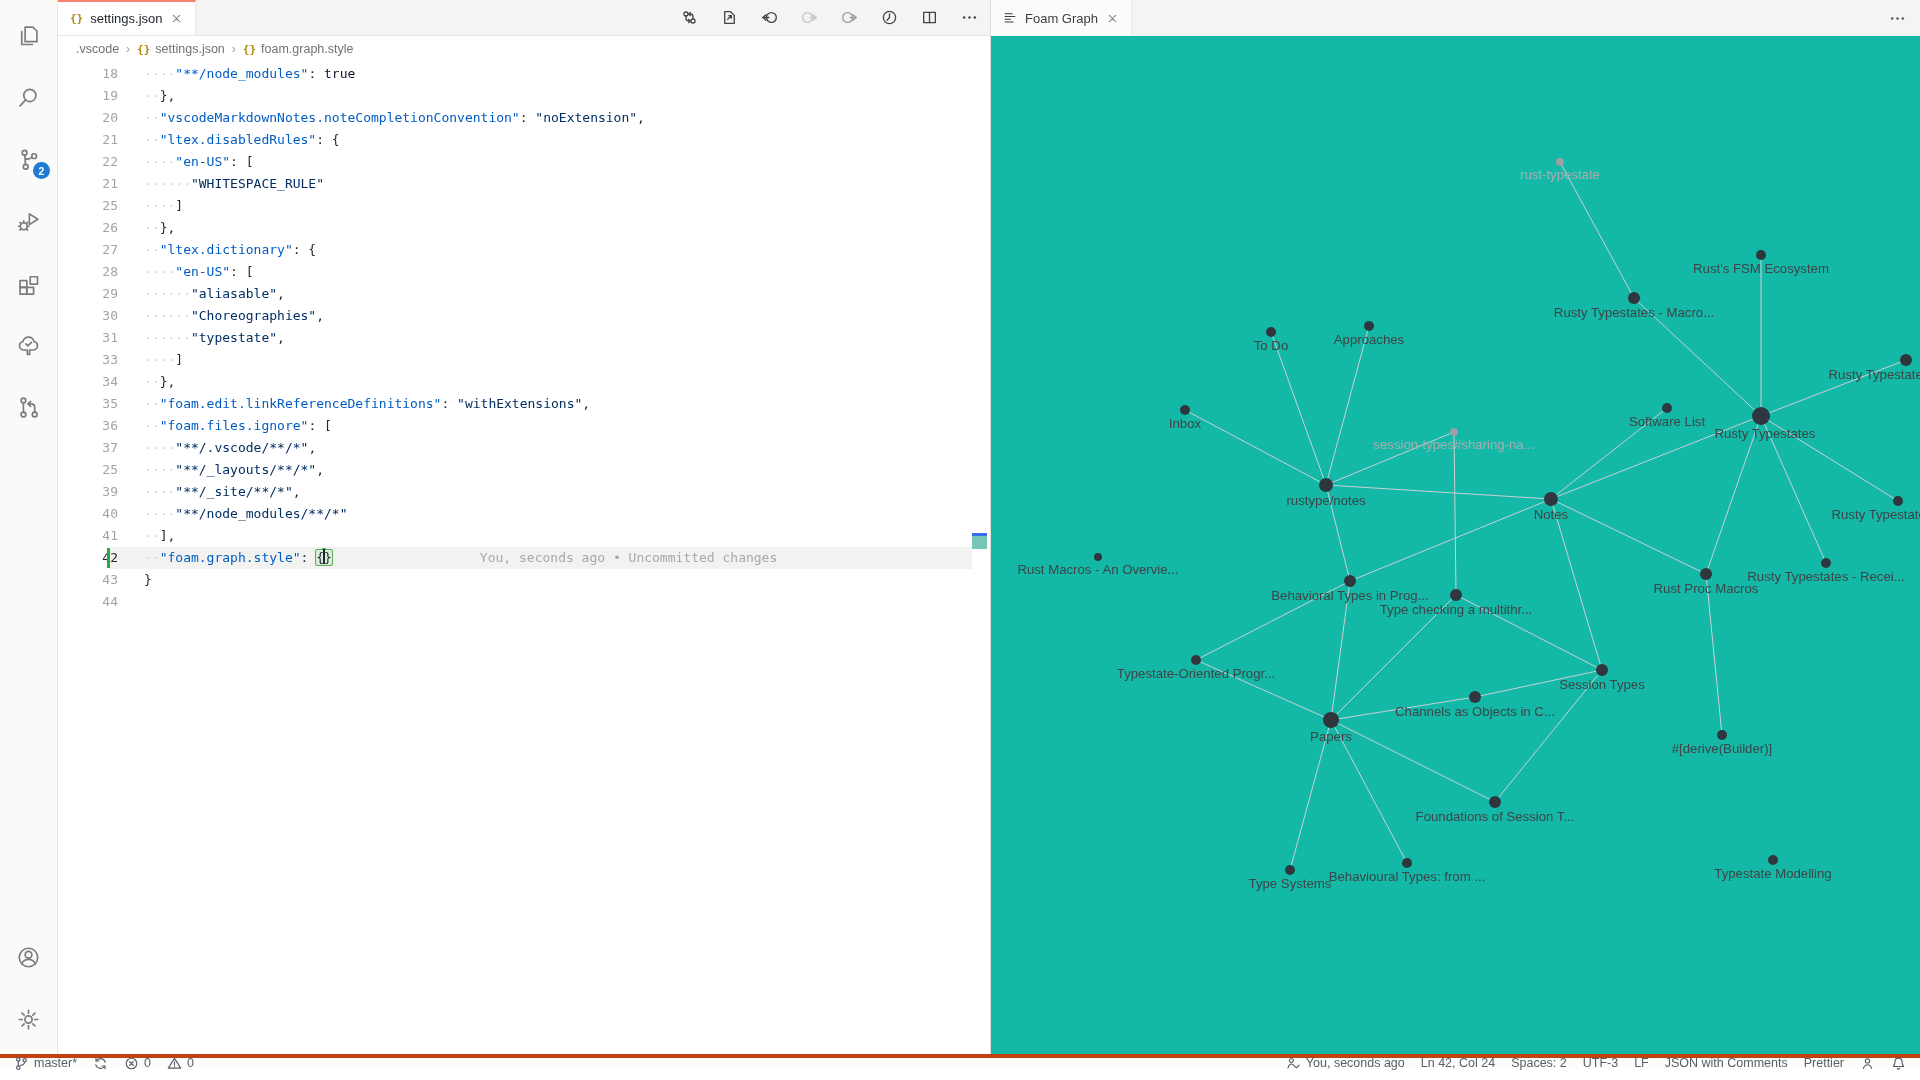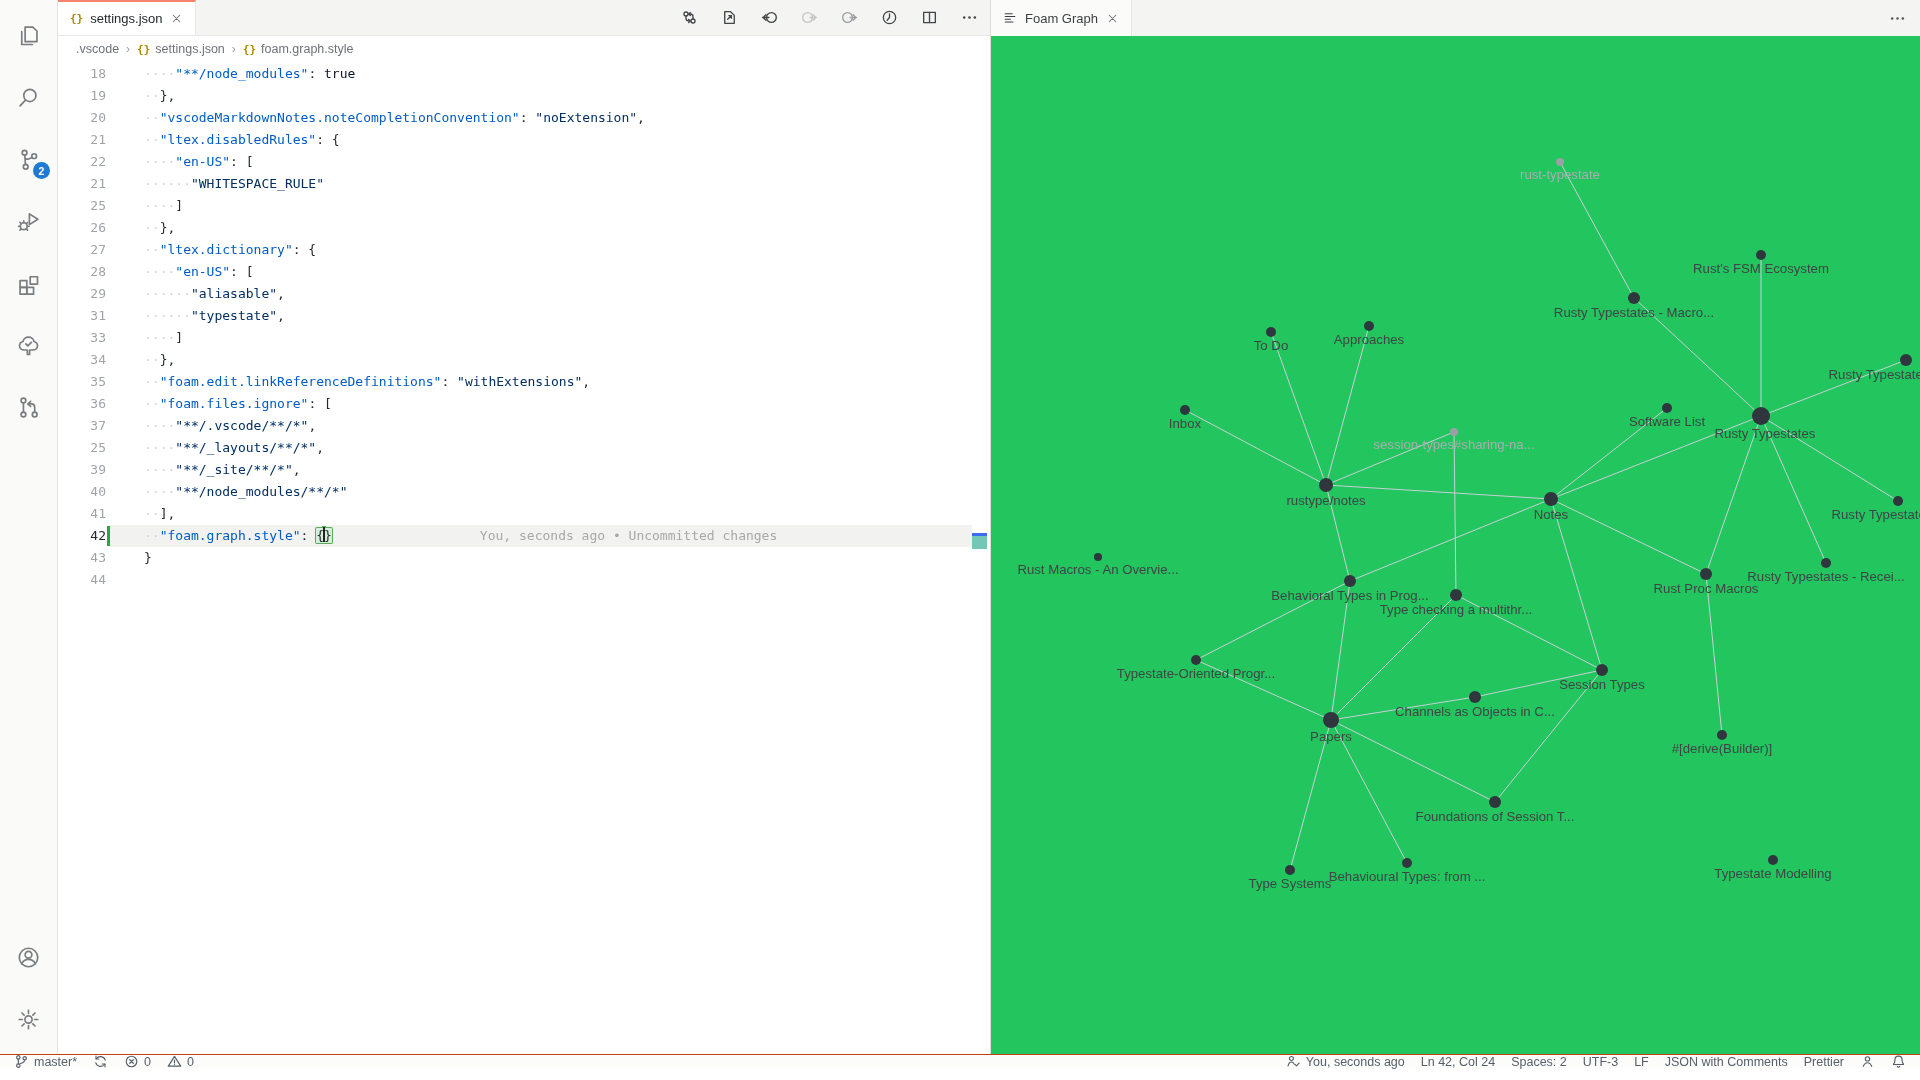--- a/index.html
+++ b/index.html
@@ -38,55 +38,55 @@
 
   .breadcrumb { height:26px; display:flex; align-items:center; gap:7px; padding-left:18px;
     font-size:12.5px; color:#6e7277; cursor:pointer; }
   .bc-sep { color:#9da1a6; font-size:12px; }
   .bc-item { display:flex; align-items:center; gap:5px; }
 
   
   #code { position:absolute; left:0; top:63px; right:18px; bottom:0;
     font-family:"DejaVu Sans Mono", monospace; font-size:13px; line-height:22px; }
   .row { position:relative; height:22px; white-space:pre; }
-  .row .num { position:absolute; left:4px; top:0; width:44px; text-align:right;
+  .row .num { position:absolute; left:16px; top:0; width:44px; text-align:right;
     color:#9ea4aa; font-size:13px; }
   .row .body { position:absolute; left:86px; top:0; }
   .row.current { background:linear-gradient(to right, transparent 52px, #f2f2f1 52px); }
   .row.current .num { color:#24292e; }
   .gitbar { position:absolute; left:49px; top:1px; width:3px; height:20px; background:#28a745; }
   .tok-w { color:#d2d2d2; }
   .tok-k { color:#005cc5; }
   .tok-s { color:#032f62; }
   .tok-b { color:#0f172a; }
   .tok-p { color:#24292e; }
   .hl { background:#d7efda; outline:1px solid #57ab5a; border-radius:1px; }
   .cursor { display:inline-block; width:2px; height:15px; background:#1f2328;
     vertical-align:-2px; margin:0 -1px; }
   .blame { color:#a8a8a8; margin-left:148px; }
 
   .ovr-blue  { position:absolute; left:914px; top:533px; width:15px; height:3px; background:#3c6df0; }
   .ovr-green { position:absolute; left:914px; top:536px; width:15px; height:13px; background:#45b39c; opacity:.75; }
 
   
   #panel { position:absolute; left:990px; top:0; width:930px; height:1054px;
-    background:#22c55e; border-left:1px solid #dcdcda; }
+    background:#14b8a6; border-left:1px solid #dcdcda; }
   .panel-header { position:relative; height:36px; background:#f4f4f2; display:flex; align-items:stretch; }
   .panel-tab { display:flex; align-items:center; gap:8px; padding:0 12px; background:#fbfbfa;
     border-right:1px solid #e7e7e5; font-size:13px; color:#3c3f42; cursor:pointer; }
   .panel-tab .ic svg { width:14px; height:14px; }
   .panel-more { position:absolute; right:14px; top:0; height:36px; display:flex; align-items:center;
     color:#56595c; cursor:pointer; }
   .panel-more svg { width:17px; height:17px; }
   #graph { position:absolute; left:0; top:36px; }
   #graph circle.node { cursor:pointer; }
 
   
   #statusbar { position:absolute; left:0; top:1054px; width:1920px; height:14px;
-    background:#fcfcfb; border-top:1px solid #c2410c; display:flex; align-items:center;
+    background:#fcfcfb; border-top:4px solid #c2410c; display:flex; align-items:center;
     justify-content:space-between; font-size:12.5px; color:#57606a; padding:0 14px; }
   .sb-side { display:flex; align-items:center; gap:16px; height:100%; }
   .sb-item { display:flex; align-items:center; gap:5px; cursor:pointer; height:100%; }
   .sb-item svg { width:15px; height:15px; }
 </style>
 </head>
 <body>
 
 <div id="app">
 
@@ -250,20 +250,21 @@
         <div class="row"><span class="num">19</span><span class="body"><span class="tok-w">··</span><span class="tok-p">},</span></span></div>
         <div class="row"><span class="num">20</span><span class="body"><span class="tok-w">··</span><span class="tok-k">"vscodeMarkdownNotes.noteCompletionConvention"</span><span class="tok-p">: </span><span class="tok-s">"noExtension"</span><span class="tok-p">,</span></span></div>
         <div class="row"><span class="num">21</span><span class="body"><span class="tok-w">··</span><span class="tok-k">"ltex.disabledRules"</span><span class="tok-p">: {</span></span></div>
         <div class="row"><span class="num">22</span><span class="body"><span class="tok-w">····</span><span class="tok-k">"en-US"</span><span class="tok-p">: [</span></span></div>
         <div class="row"><span class="num">21</span><span class="body"><span class="tok-w">······</span><span class="tok-s">"WHITESPACE_RULE"</span></span></div>
         <div class="row"><span class="num">25</span><span class="body"><span class="tok-w">····</span><span class="tok-p">]</span></span></div>
         <div class="row"><span class="num">26</span><span class="body"><span class="tok-w">··</span><span class="tok-p">},</span></span></div>
         <div class="row"><span class="num">27</span><span class="body"><span class="tok-w">··</span><span class="tok-k">"ltex.dictionary"</span><span class="tok-p">: {</span></span></div>
         <div class="row"><span class="num">28</span><span class="body"><span class="tok-w">····</span><span class="tok-k">"en-US"</span><span class="tok-p">: [</span></span></div>
         <div class="row"><span class="num">29</span><span class="body"><span class="tok-w">······</span><span class="tok-s">"aliasable"</span><span class="tok-p">,</span></span></div>
+        <div class="row"><span class="num">30</span><span class="body"><span class="tok-w">······</span><span class="tok-s">"Choreographies"</span><span class="tok-p">,</span></span></div>
         <div class="row"><span class="num">31</span><span class="body"><span class="tok-w">······</span><span class="tok-s">"typestate"</span><span class="tok-p">,</span></span></div>
         <div class="row"><span class="num">33</span><span class="body"><span class="tok-w">····</span><span class="tok-p">]</span></span></div>
         <div class="row"><span class="num">34</span><span class="body"><span class="tok-w">··</span><span class="tok-p">},</span></span></div>
         <div class="row"><span class="num">35</span><span class="body"><span class="tok-w">··</span><span class="tok-k">"foam.edit.linkReferenceDefinitions"</span><span class="tok-p">: </span><span class="tok-s">"withExtensions"</span><span class="tok-p">,</span></span></div>
         <div class="row"><span class="num">36</span><span class="body"><span class="tok-w">··</span><span class="tok-k">"foam.files.ignore"</span><span class="tok-p">: [</span></span></div>
         <div class="row"><span class="num">37</span><span class="body"><span class="tok-w">····</span><span class="tok-s">"**/.vscode/**/*"</span><span class="tok-p">,</span></span></div>
         <div class="row"><span class="num">25</span><span class="body"><span class="tok-w">····</span><span class="tok-s">"**/_layouts/**/*"</span><span class="tok-p">,</span></span></div>
         <div class="row"><span class="num">39</span><span class="body"><span class="tok-w">····</span><span class="tok-s">"**/_site/**/*"</span><span class="tok-p">,</span></span></div>
         <div class="row"><span class="num">40</span><span class="body"><span class="tok-w">····</span><span class="tok-s">"**/node_modules/**/*"</span></span></div>
         <div class="row"><span class="num">41</span><span class="body"><span class="tok-w">··</span><span class="tok-p">],</span></span></div>

